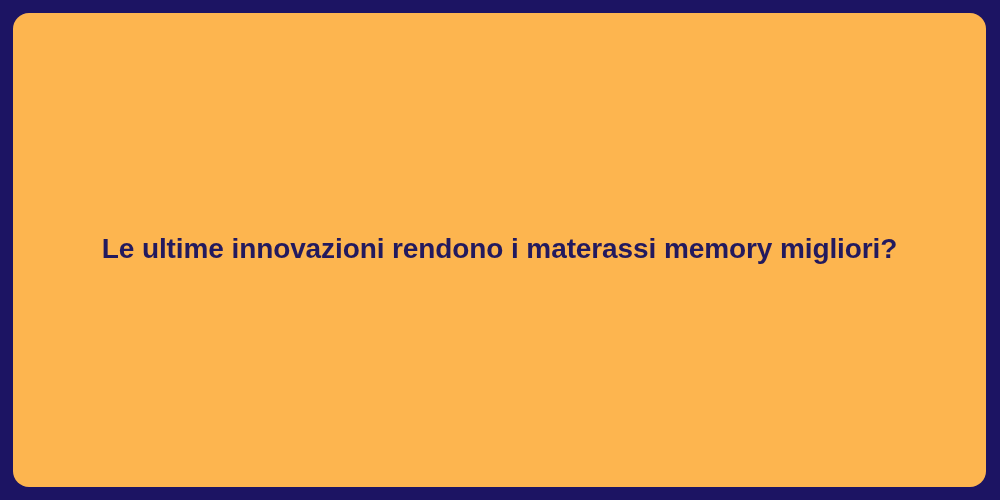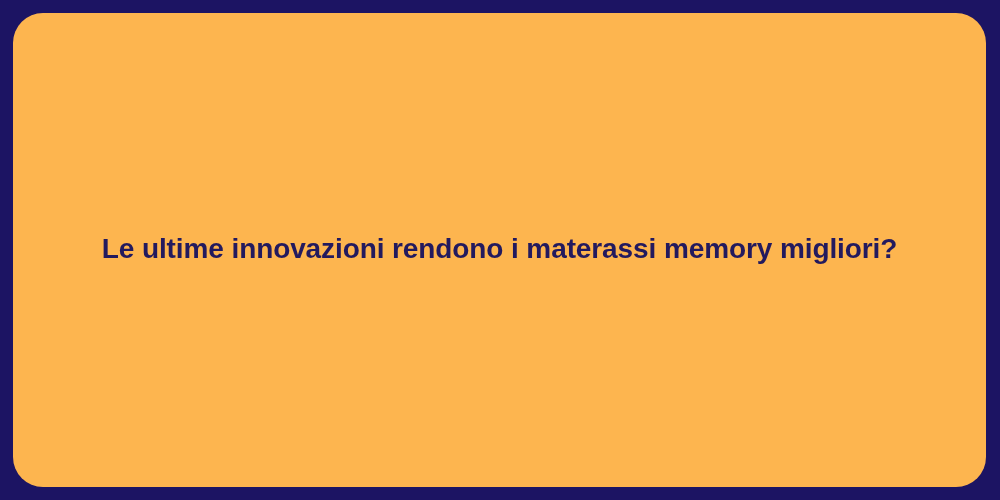--- a/index.html
+++ b/index.html
@@ -24,21 +24,21 @@
     justify-content: stretch;
   }
 
   #banner-panel {
     position: absolute;
     left: 13px;
     top: 13px;
     right: 14px;
     bottom: 13px;
     background: #fdb54f;
-    border-radius: 30px;
+    border-radius: 16px;
     display: flex;
     align-items: center;
     justify-content: center;
     box-sizing: border-box;
     overflow: hidden;
   }
 
   #banner-heading {
     margin: 0;
     padding: 0 18px;

